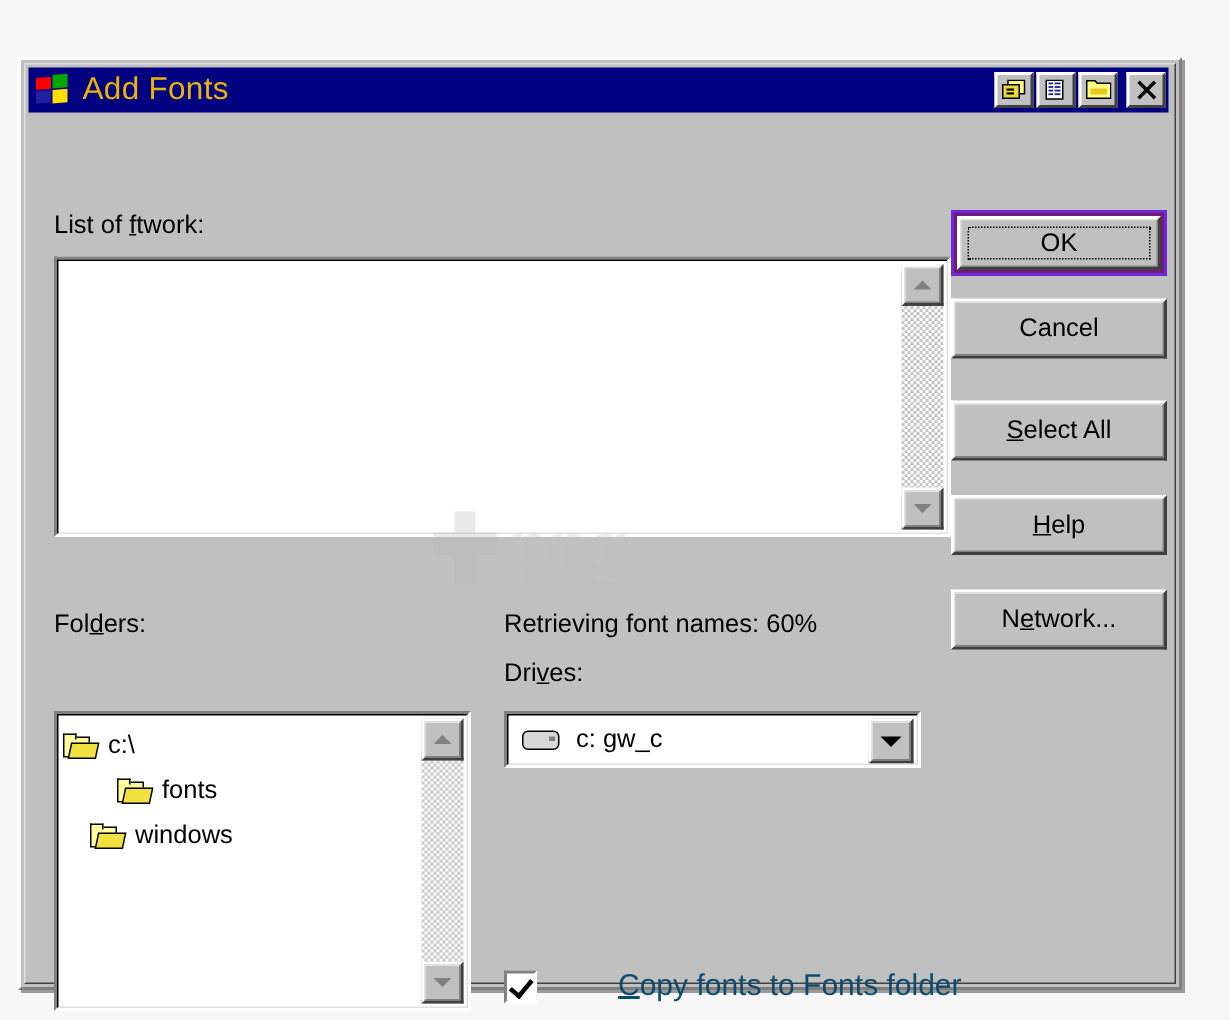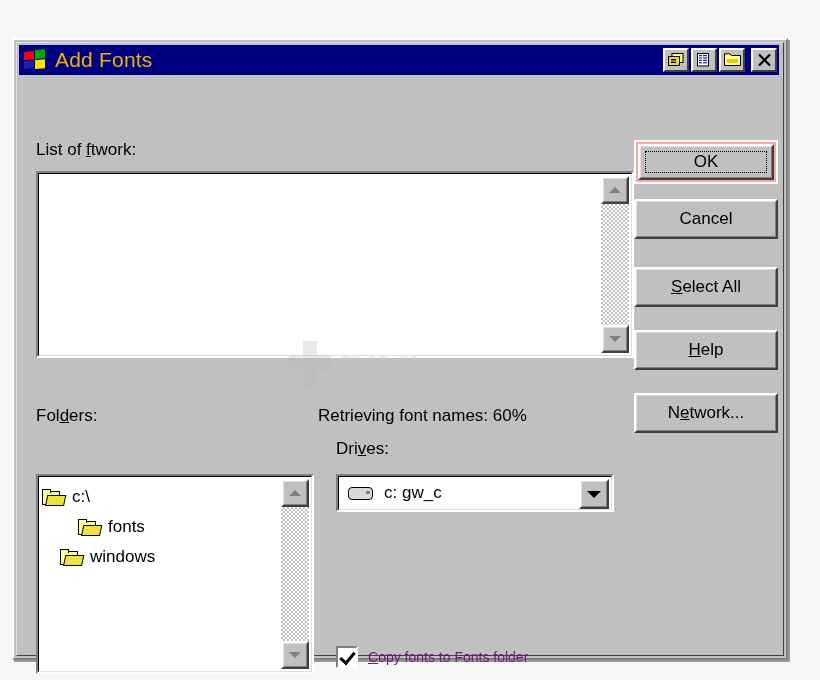--- a/index.html
+++ b/index.html
@@ -139,23 +139,23 @@
     position: absolute;
     left: 0; top: 0; right: 0; bottom: 0;
     border-top: 1px solid #dfdfdf;
     border-left: 1px solid #dfdfdf;
     border-right: 1px solid #808080;
     border-bottom: 1px solid #808080;
     pointer-events: none;
   }
   .btn-default-wrap {
     position: absolute;
-    border: 2px solid #ffffff;
-    box-sizing: border-box;
-    background: #fca5a5;
+    border: 2px solid #6d28d9;
+    box-sizing: border-box;
+    background: #701a75;
   }
   .btn-default-wrap .btn {
     left: 2px; top: 2px; right: 2px; bottom: 2px;
     width: auto; height: auto;
   }
   .focus-ring {
     position: absolute;
     left: 5px; top: 5px; right: 5px; bottom: 5px;
     border: 1px dotted #000000;
     pointer-events: none;
@@ -331,21 +331,21 @@
     margin-right: 10px;
   }
   .checkbox .mark {
     position: absolute;
     left: 5px; top: 1px;
     width: 6px; height: 12px;
     border-right: 3px solid #000000;
     border-bottom: 3px solid #000000;
     transform: rotate(40deg);
   }
-  #copy-check-label { font-size: 14px; color: #701a75; }
+  #copy-check-label { font-size: 20px; color: #0c4a6e; margin-left: 44px; }
 
   
   #watermark {
     position: absolute;
     left: 275px; top: 290px;
     width: 270px; height: 70px;
     pointer-events: none;
     opacity: 0.30;
     display: flex;
     align-items: center;
@@ -448,21 +448,21 @@
     <span id="wm-mark">
       <span class="v"></span>
         <span class="h"></span>
     </span>
     <span id="wm-png">png</span>
   </div>
 
   <div class="label" style="left:22px; top:366px;"><span>Fol</span><span class="acc">d</span><span>ers:</span></div>
 
 
-  <div class="label" style="left:304px; top:366px;">Retrieving font names: 60%</div>
+  <div class="label" style="left:322px; top:366px;">Retrieving font names: 60%</div>
 
   <div class="label" style="left:322px; top:399px;"><span>Dri</span><span class="acc">v</span><span>es:</span></div>
 
   <div class="sunken" style="left:22px; top:434px; width:278px; height:200px;">
     <div id="tree-items">
         <div class="tree-row" style="padding-left: 0px;">
           <span class="folder-ico">
             <span class="back"></span>
             <span class="tab"></span>
             <span class="front"></span>

